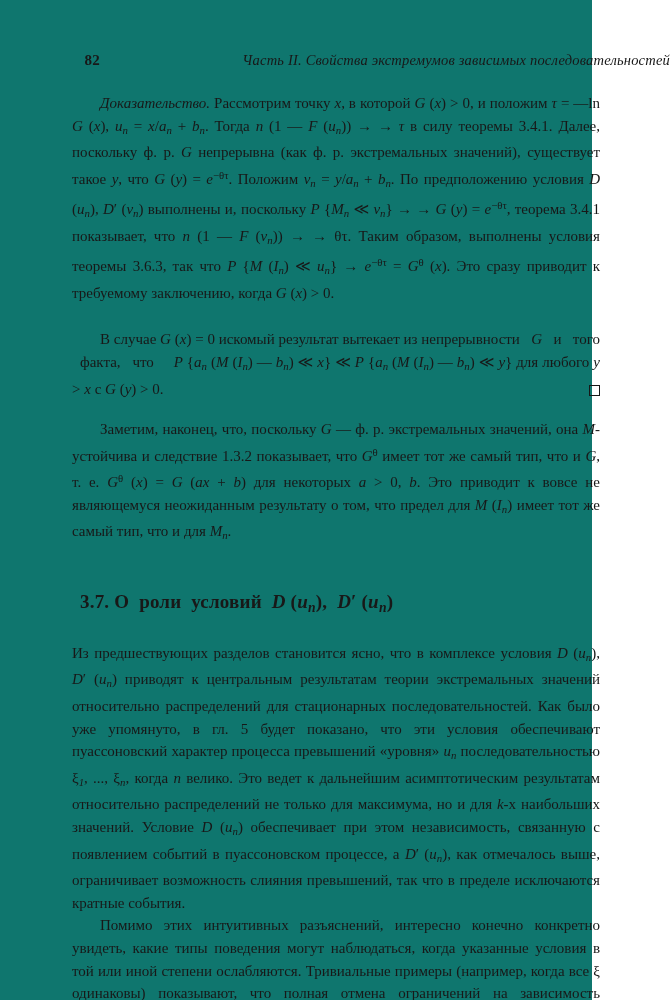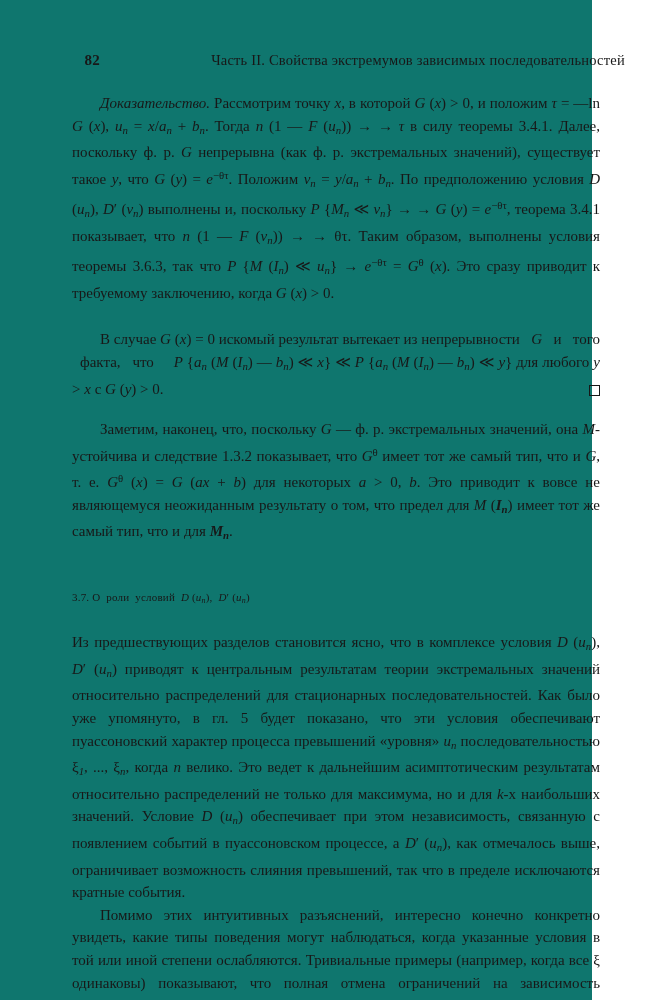--- a/index.html
+++ b/index.html
@@ -32,24 +32,25 @@
   }
   .page-number {
     width: 100px;
     text-align: right;
     font-size: 15px;
     font-weight: bold;
     letter-spacing: 0.3px;
   }
   .running-title {
     flex: 1;
-    text-align: center;
+    text-align: right;
     padding-left: 66px;
     font-size: 14.5px;
     letter-spacing: 0.2px;
+    font-style: italic;
   }
   .content {
     position: absolute;
     left: 72px;
     top: 92px;
     width: 528px;
   }
   p {
     margin: 0;
     font-size: 15px;
@@ -60,27 +61,28 @@
   }
   p.indent {
     text-indent: 28px;
   }
   p.gap {
     margin-top: 24px;
   }
   .sec-head {
     margin-top: 44px;
     margin-bottom: 26px;
-    font-size: 11px;
-    font-weight: normal;
+    font-size: 19px;
+    font-weight: bold;
     letter-spacing: 0.2px;
+    margin-left: 8px;
   }
   i, em { font-style: italic; }
   .ital { font-style: italic; }
-  .bold { font-weight: bold; }
+  .bold { font-weight: normal; }
   sub {
     font-size: 0.72em;
     vertical-align: -0.28em;
     font-style: italic;
   }
   sup {
     font-size: 0.72em;
     vertical-align: 0.45em;
   }
   .sq {

